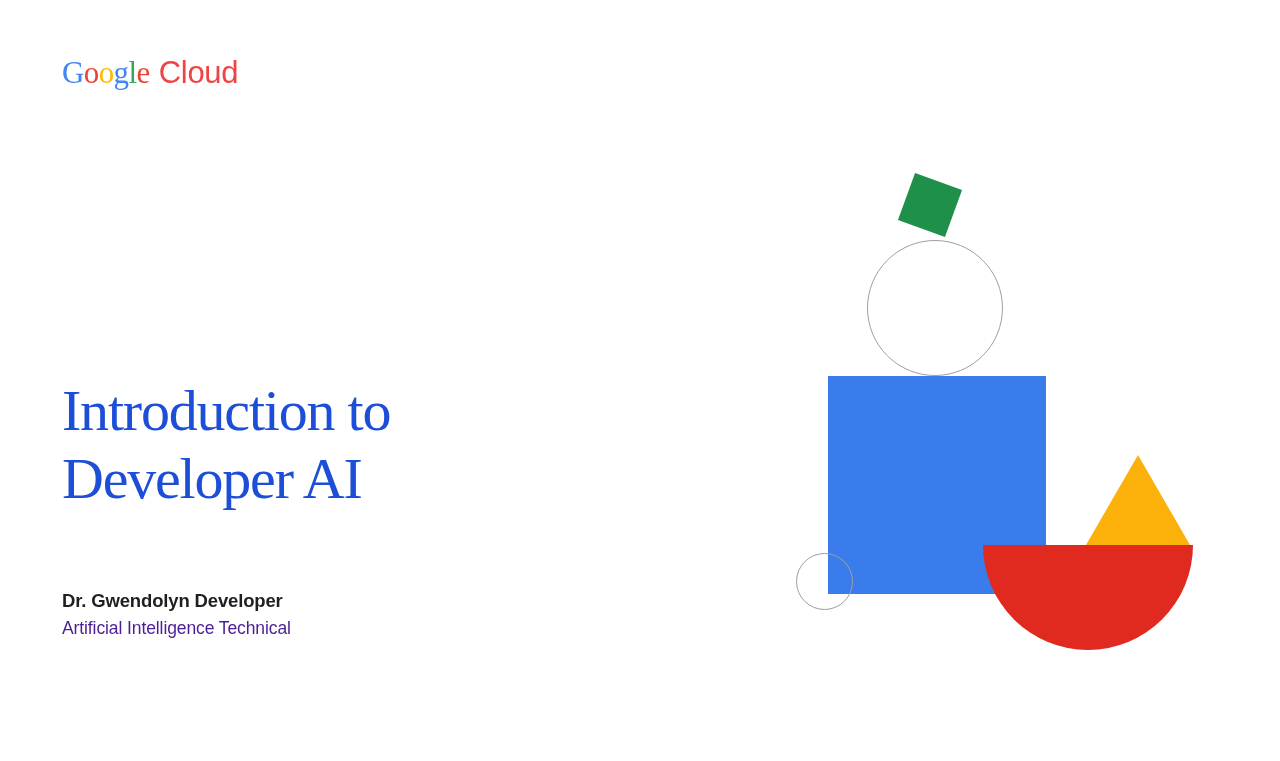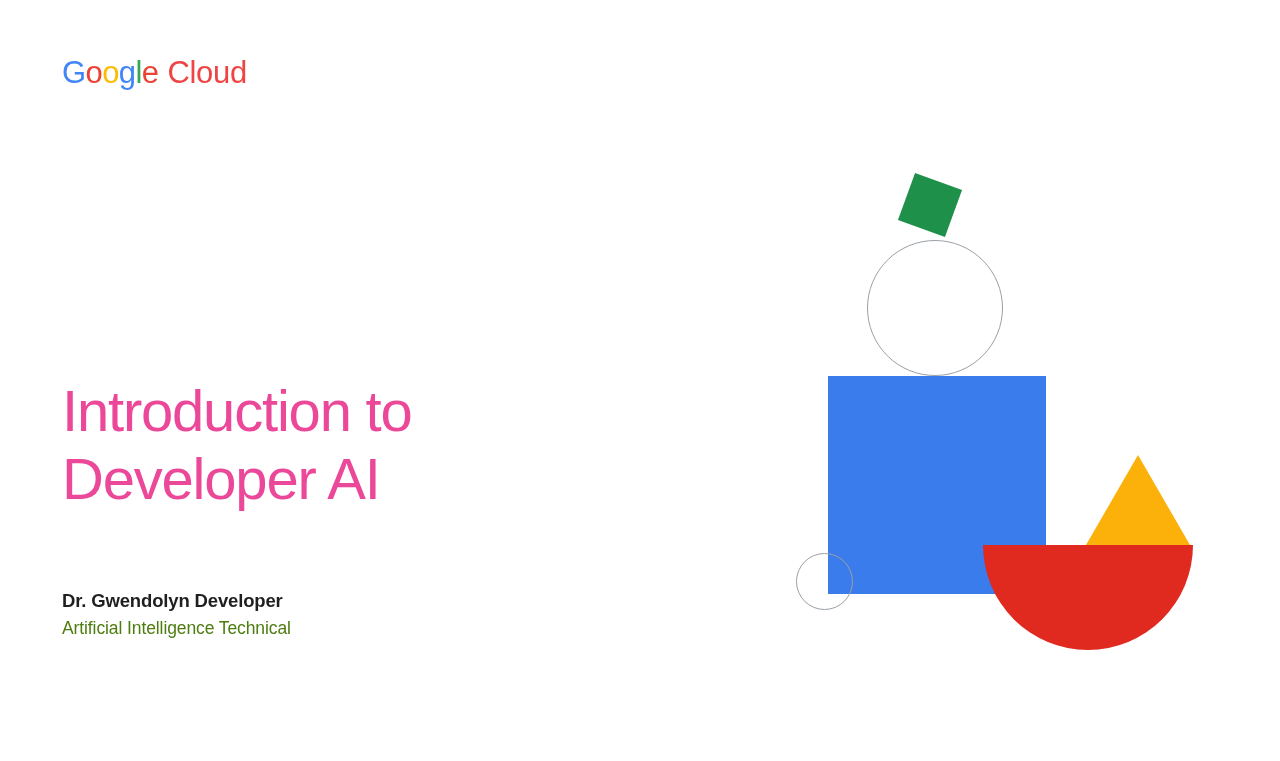--- a/index.html
+++ b/index.html
@@ -24,21 +24,21 @@
   #logo {
     position: absolute;
     left: 62px;
     top: 57px;
     display: flex;
     align-items: baseline;
     white-space: nowrap;
     user-select: none;
   }
   #logo .wordmark {
-    font-family: Liberation Sans, sans-serif;
+    font-family: Liberation Serif, serif;
     font-size: 31px;
     letter-spacing: -0.6px;
     line-height: 1;
   }
   #logo .wordmark span {
     display: inline-block;
   }
   #logo .cloud {
     font-family: "Liberation Sans", sans-serif;
     font-size: 31px;
@@ -48,26 +48,26 @@
     margin-left: 9px;
     font-weight: 400;
   }
 
   
   #title {
     position: absolute;
     left: 62px;
     top: 338px;
     width: 620px;
-    font-family: Liberation Sans, sans-serif;
+    font-family: Liberation Serif, serif;
     font-size: 58px;
     font-weight: 400;
     line-height: 68px;
     letter-spacing: -1.2px;
-    color: #ec4899;
+    color: #1d4ed8;
   }
   #title .tline { display: block; }
 
   
   #byline {
     position: absolute;
     left: 62px;
     top: 588px;
     width: 560px;
     color: #202124;
@@ -78,21 +78,21 @@
     line-height: 26px;
     letter-spacing: -0.15px;
     color: #1f1f1f;
   }
   #byline .role-line {
     display: block;
     font-size: 17.5px;
     font-weight: 400;
     line-height: 24px;
     letter-spacing: -0.1px;
-    color: #4d7c0f;
+    color: #4c1d95;
   }
   #byline .role {
     margin-top: 2px;
   }
 
   
   #artwork {
     position: absolute;
     left: 0;
     top: 0;

